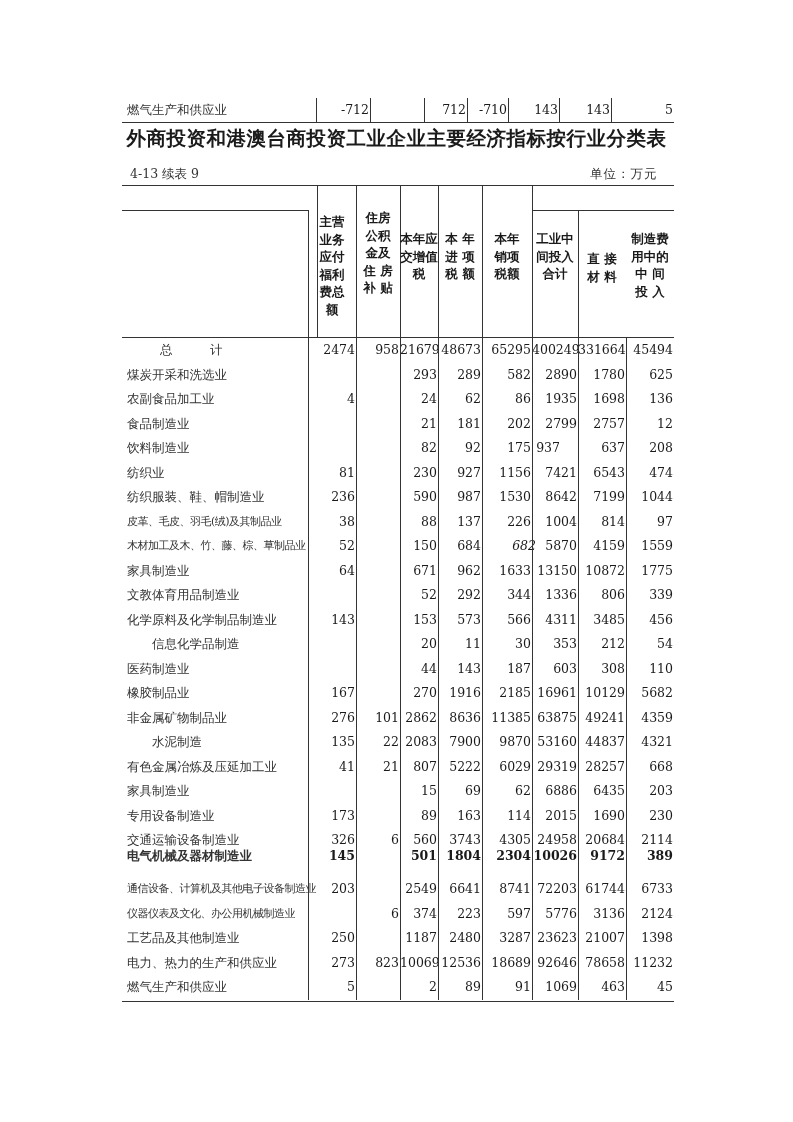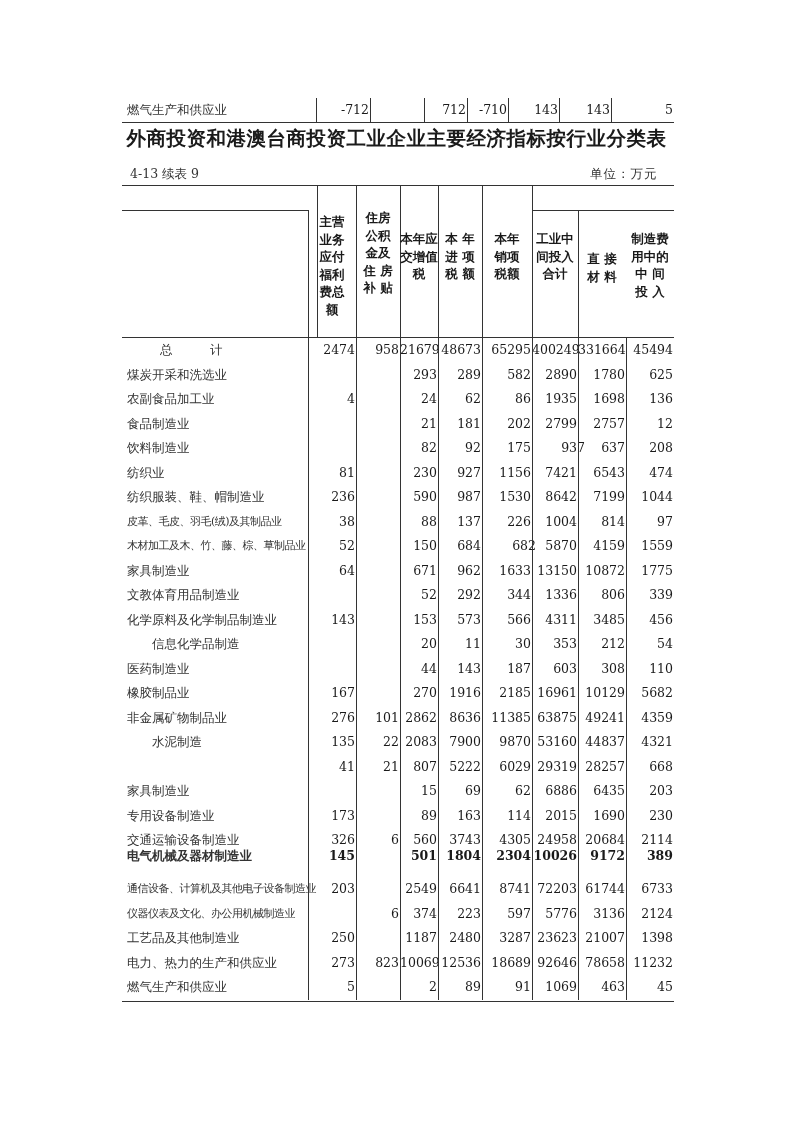--- a/index.html
+++ b/index.html
@@ -135,21 +135,21 @@
       <span class="v" style="left: 456px; width: 47px;">2757</span>
       <span class="v" style="left: 504px; width: 47px;">12</span>
     </div>
     <div class="row" style="top: 251px;">
       <span class="n">饮料制造业</span>
       <span class="v" style="left: 186px; width: 47px;"></span>
       <span class="v" style="left: 234px; width: 43px;"></span>
       <span class="v" style="left: 278px; width: 37px;">82</span>
       <span class="v" style="left: 316px; width: 43px;">92</span>
       <span class="v" style="left: 360px; width: 49px;">175</span>
-      <span class="v" style="left: 434px; width: 29px;">937</span>
+      <span class="v" style="left: 409px; width: 29px;">937</span>
       <span class="v" style="left: 456px; width: 47px;">637</span>
       <span class="v" style="left: 504px; width: 47px;">208</span>
     </div>
     <div class="row" style="top: 275.5px;">
       <span class="n">纺织业</span>
       <span class="v" style="left: 186px; width: 47px;">81</span>
       <span class="v" style="left: 234px; width: 43px;"></span>
       <span class="v" style="left: 278px; width: 37px;">230</span>
       <span class="v" style="left: 316px; width: 43px;">927</span>
       <span class="v" style="left: 360px; width: 49px;">1156</span>
@@ -178,21 +178,21 @@
       <span class="v" style="left: 410px; width: 45px;">1004</span>
       <span class="v" style="left: 456px; width: 47px;">814</span>
       <span class="v" style="left: 504px; width: 47px;">97</span>
     </div>
     <div class="row" style="top: 349px;">
       <span class="n" style="font-size: 11px; letter-spacing: -0.5px;">木材加工及木、竹、藤、棕、草制品业</span>
       <span class="v" style="left: 186px; width: 47px;">52</span>
       <span class="v" style="left: 234px; width: 43px;"></span>
       <span class="v" style="left: 278px; width: 37px;">150</span>
       <span class="v" style="left: 316px; width: 43px;">684</span>
-      <span class="v" style="left: 360px; width: 54px;">682</span>
+      <span class="v" style="left: 360px; width: 54px; font-style: italic;">682</span>
       <span class="v" style="left: 410px; width: 45px;">5870</span>
       <span class="v" style="left: 456px; width: 47px;">4159</span>
       <span class="v" style="left: 504px; width: 47px;">1559</span>
     </div>
     <div class="row" style="top: 373.5px;">
       <span class="n">家具制造业</span>
       <span class="v" style="left: 186px; width: 47px;">64</span>
       <span class="v" style="left: 234px; width: 43px;"></span>
       <span class="v" style="left: 278px; width: 37px;">671</span>
       <span class="v" style="left: 316px; width: 43px;">962</span>
@@ -272,20 +272,21 @@
       <span class="v" style="left: 186px; width: 47px;">135</span>
       <span class="v" style="left: 234px; width: 43px;">22</span>
       <span class="v" style="left: 278px; width: 37px;">2083</span>
       <span class="v" style="left: 316px; width: 43px;">7900</span>
       <span class="v" style="left: 360px; width: 49px;">9870</span>
       <span class="v" style="left: 410px; width: 45px;">53160</span>
       <span class="v" style="left: 456px; width: 47px;">44837</span>
       <span class="v" style="left: 504px; width: 47px;">4321</span>
     </div>
     <div class="row" style="top: 569.5px;">
+      <span class="n">有色金属冶炼及压延加工业</span>
       <span class="v" style="left: 186px; width: 47px;">41</span>
       <span class="v" style="left: 234px; width: 43px;">21</span>
       <span class="v" style="left: 278px; width: 37px;">807</span>
       <span class="v" style="left: 316px; width: 43px;">5222</span>
       <span class="v" style="left: 360px; width: 49px;">6029</span>
       <span class="v" style="left: 410px; width: 45px;">29319</span>
       <span class="v" style="left: 456px; width: 47px;">28257</span>
       <span class="v" style="left: 504px; width: 47px;">668</span>
     </div>
     <div class="row" style="top: 594px;">

